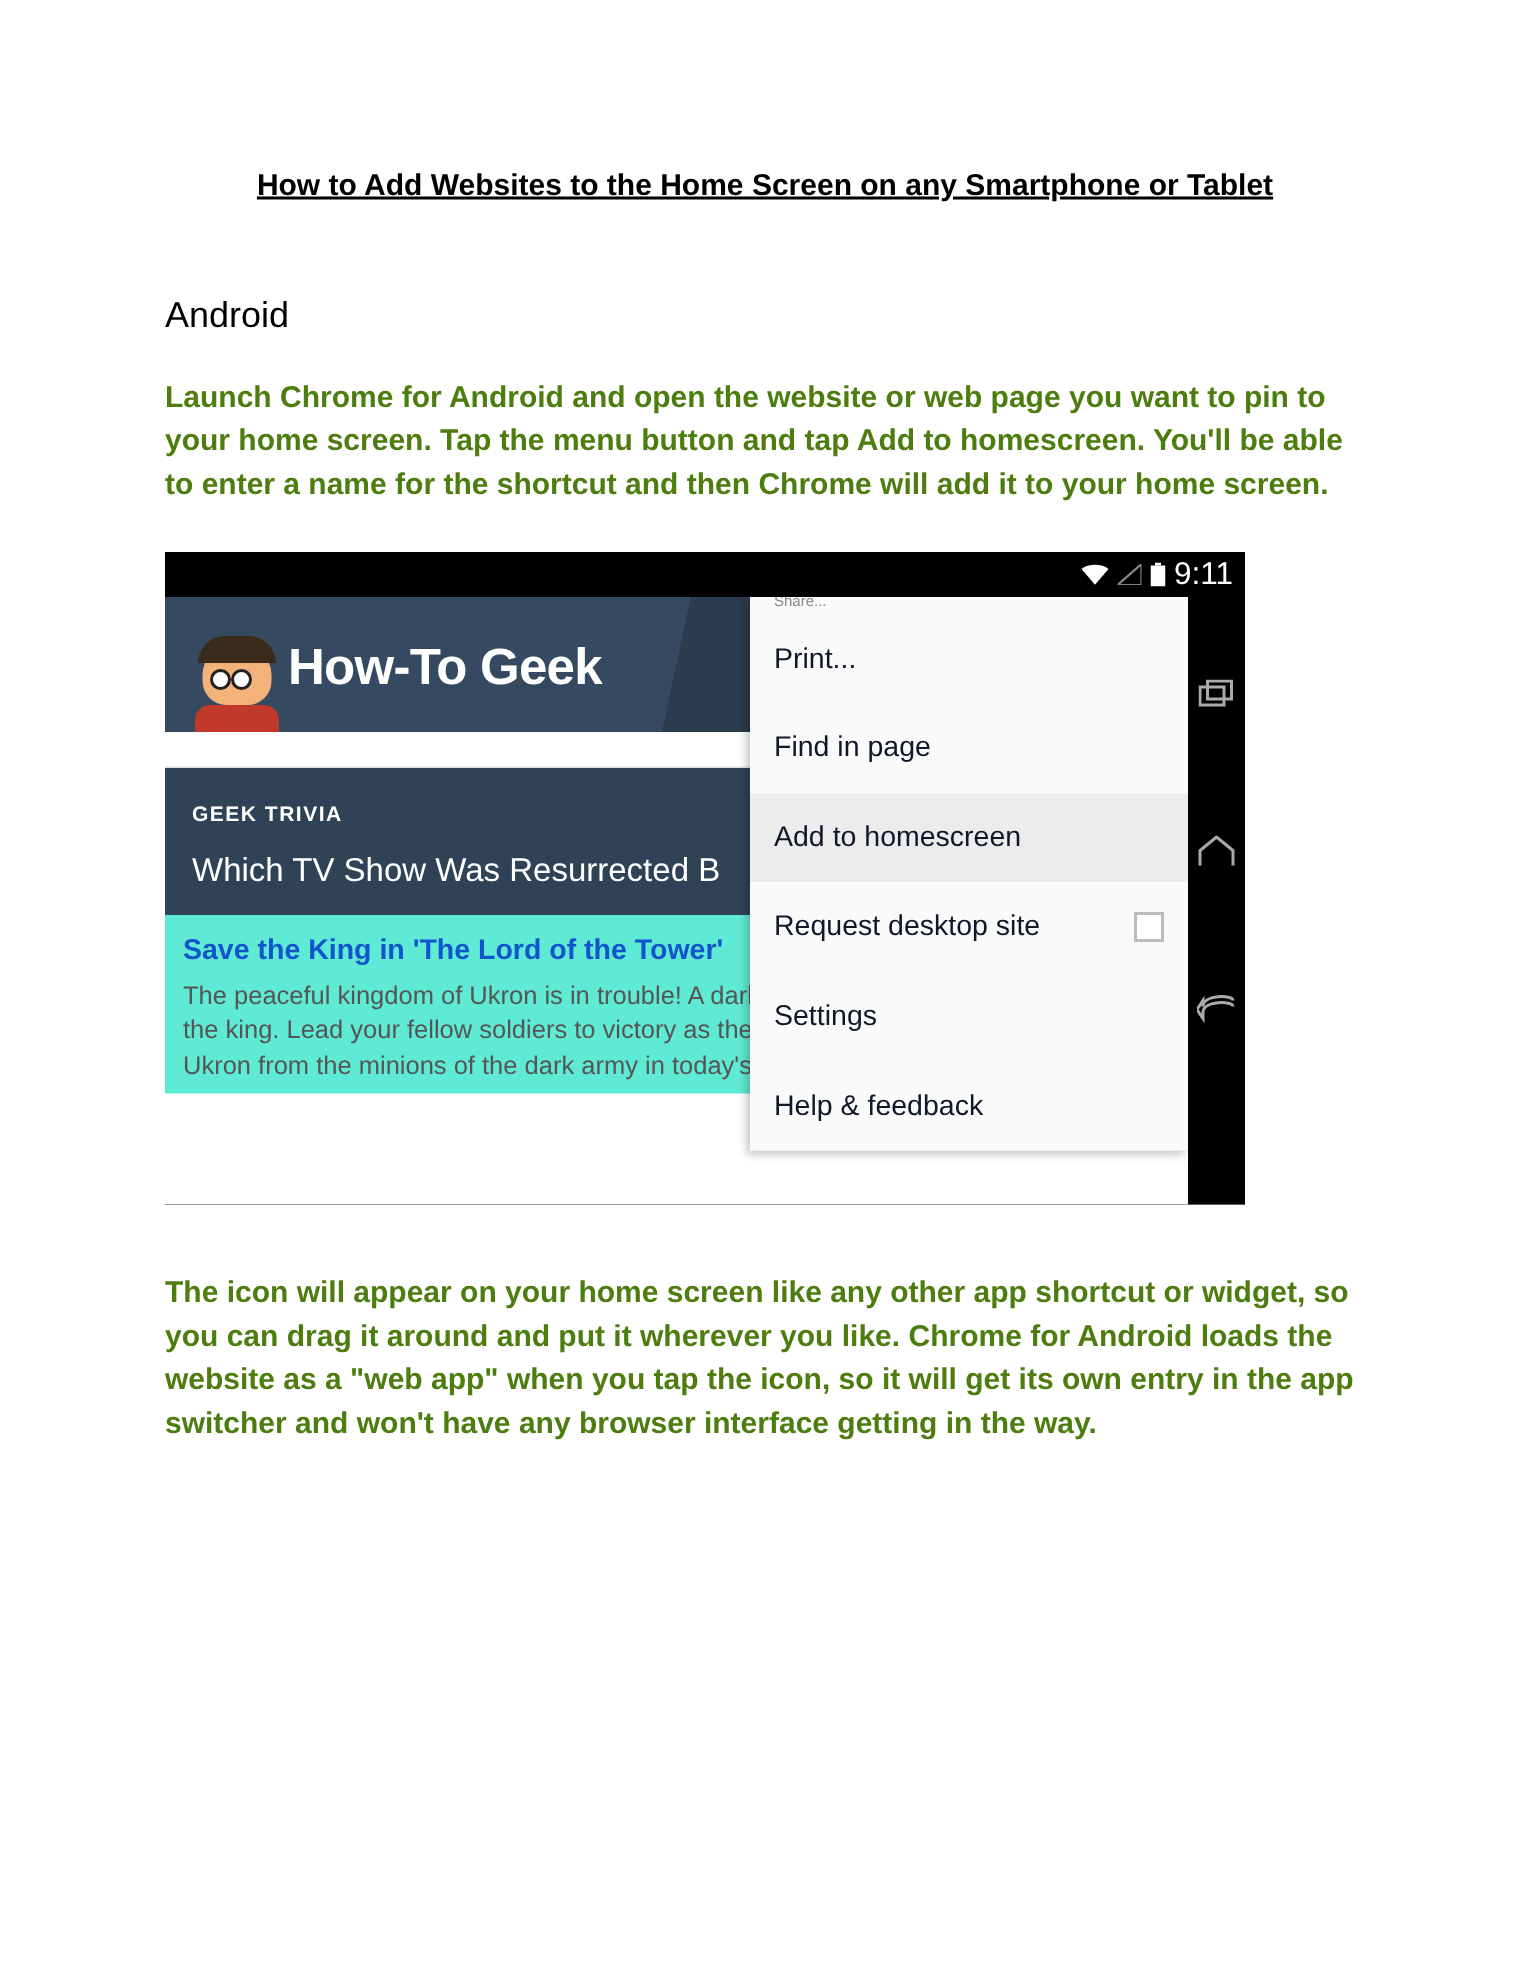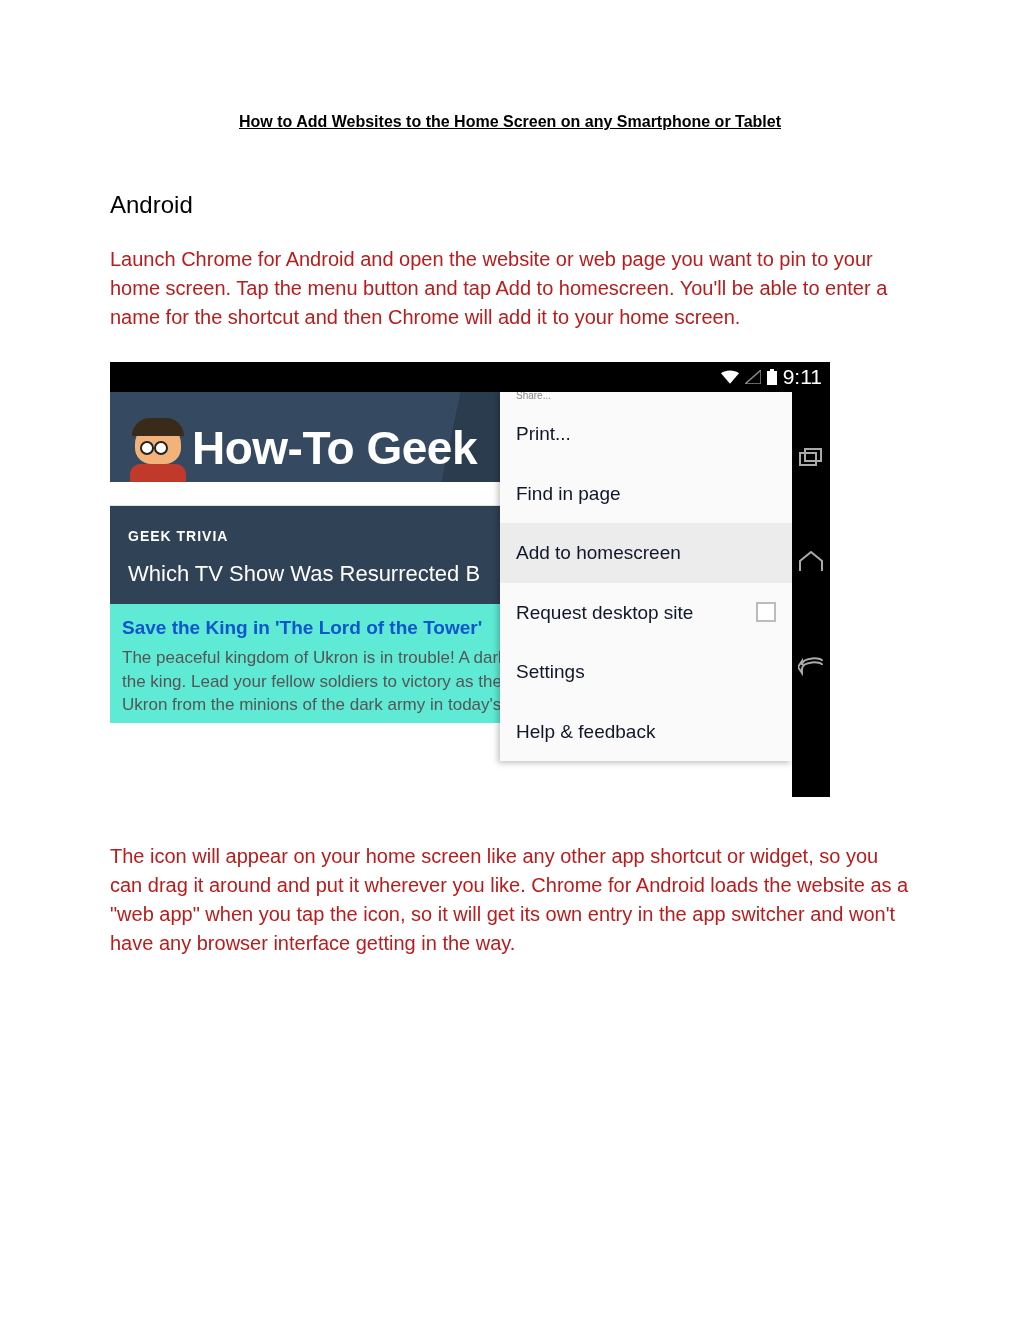--- a/index.html
+++ b/index.html
@@ -8,34 +8,35 @@
     font-family: Arial, Helvetica, sans-serif;
     color: #000;
     width: 1020px;
     margin: 0 auto;
     padding: 110px 110px 0 110px;
     font-size: 20px;
     line-height: 1.45;
   }
   h1.doc-title {
     text-align: center;
-    font-size: 16px;
+    font-size: 20px;
     font-weight: bold;
     text-decoration: underline;
     margin-bottom: 55px;
   }
   h2.section {
     font-size: 24px;
     font-weight: normal;
     margin-bottom: 22px;
   }
   p.body {
     font-size: 20px;
     margin-bottom: 30px;
-    color: #b91c1c;
+    color: #4d7c0f;
+    font-weight: bold;
   }
   
   .shot {
     width: 720px;
     height: 435px;
     background: #000;
     position: relative;
     margin-bottom: 45px;
     overflow: hidden;
   }
@@ -133,21 +134,21 @@
     width: 56px; height: 36px;
     background: #c0392b;
     border-radius: 10px 10px 0 0;
   }
   .sitename {
     position: absolute;
     left: 82px; top: 23px;
     color: #fff;
     font-family: "Arial Black", Arial, sans-serif;
     font-weight: 900;
-    font-size: 46px;
+    font-size: 34px;
     letter-spacing: -0.5px;
     z-index: 2;
   }
   .thinbar {
     height: 24px;
     background: #fff;
     border-bottom: 1px solid #e0e0e0;
   }
   .triviabox {
     background: #2f4256;

